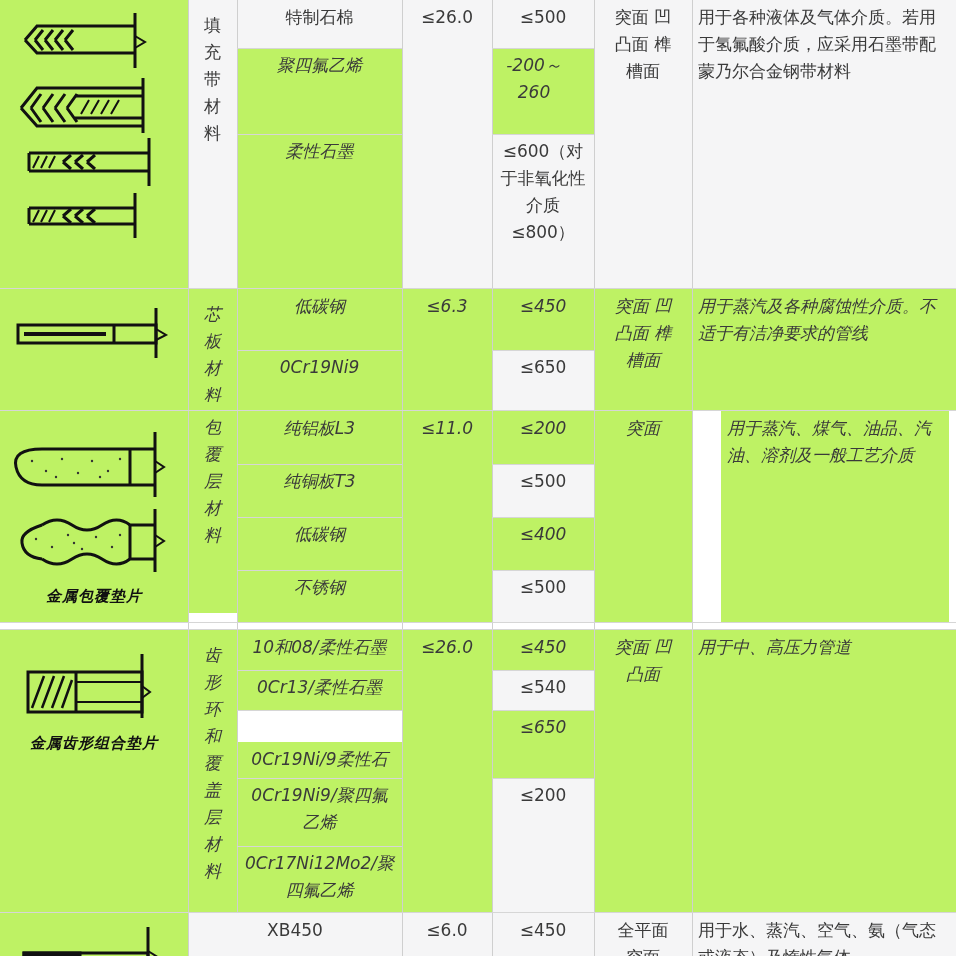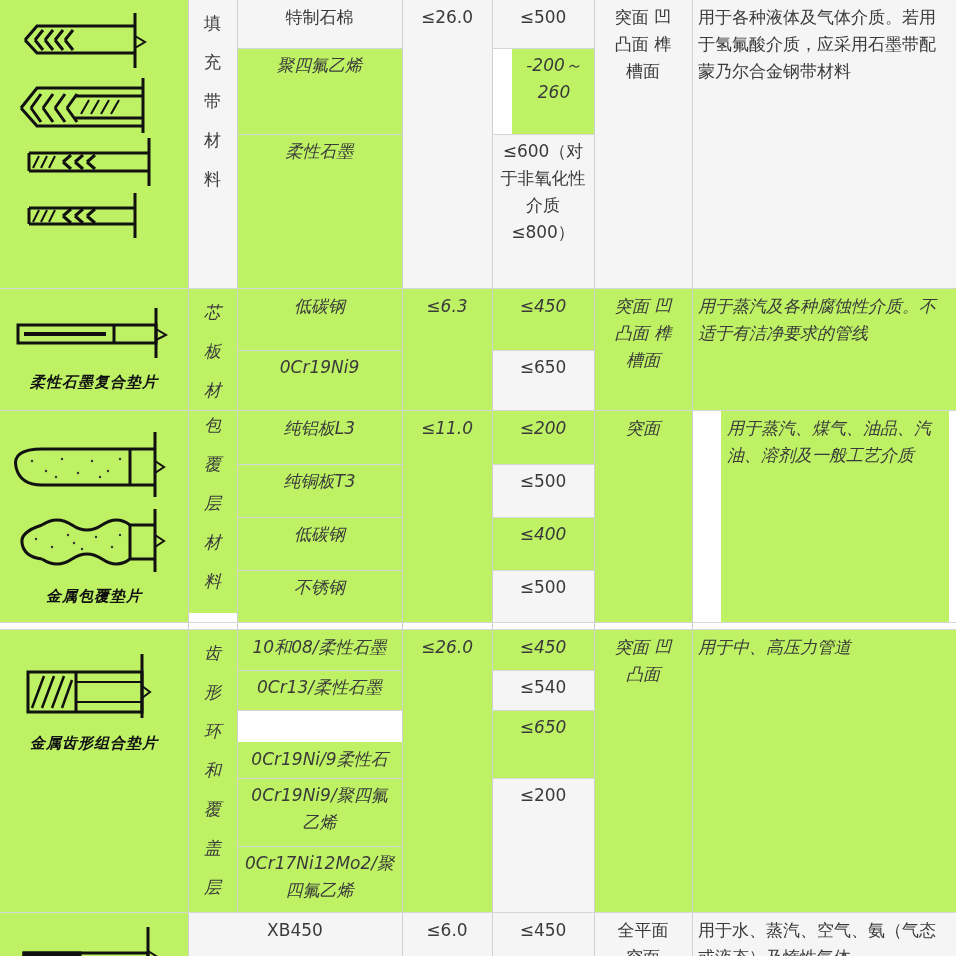--- a/index.html
+++ b/index.html
@@ -4,21 +4,21 @@
 <style>
   html, body { margin:0; padding:0; background:#ffffff; }
   body { width:956px; height:956px; overflow:hidden; position:relative;
          font-family:"DejaVu Sans","Liberation Sans",sans-serif; color:#3a3a3a; }
   .cell { position:absolute; box-sizing:border-box; font-size:17px; line-height:27px;
           text-align:center; padding-top:4px; overflow:hidden; }
   .g { background:#f5f5f6; }
   .w { background:#bef264;font-style:italic; }
   .vline { position:absolute; width:1px; background:#cfcfcf; }
   .hline { position:absolute; height:1px; background:#d6d6d6; }
-  .vert { width:22px; margin:0 auto; word-break:break-all; line-height:39px; }
+  .vert { width:22px; margin:8px auto; word-break:break-all; line-height:27px; }
   .desc { text-align:left; padding-left:6px; padding-right:6px; line-height:27px; }
   .cap { position:absolute; font-weight:bold; font-size:15px; color:#111; text-align:center;
          font-family:"DejaVu Serif","Liberation Serif",serif; letter-spacing:1px; }
   .fig { position:absolute; }
 </style>
 </head>
 <body>
 
 <div class="cell w" style="left:0;top:0;width:188px;height:288px;">
   <svg class="fig" style="left:15px;top:8px" width="150" height="235" viewBox="0 0 150 235">
@@ -47,36 +47,35 @@
   </svg>
 </div>
 <div class="cell g" style="left:188px;top:0;width:49px;height:288px;">
   <div class="vert">填充带材料</div>
 </div>
 <div class="cell g" style="left:237px;top:0;width:165px;height:48px;">特制石棉</div>
 <div class="cell w" style="left:237px;top:48px;width:165px;height:86px;">聚四氟乙烯</div>
 <div class="cell w" style="left:237px;top:134px;width:165px;height:154px;">柔性石墨</div>
 <div class="cell g" style="left:402px;top:0;width:90px;height:288px;">≤26.0</div>
 <div class="cell g" style="left:492px;top:0;width:102px;height:48px;">≤500</div>
-<div class="cell w" style="left:512px;top:48px;width:102px;height:86px;padding-right:18px;">-200～260</div>
+<div class="cell w" style="left:492px;top:48px;width:102px;height:86px;padding-right:18px;">-200～260</div>
 <div class="cell g" style="left:492px;top:134px;width:102px;height:154px;padding-left:8px;padding-right:8px;">≤600（对于非氧化性介质≤800）</div>
 <div class="cell g" style="left:594px;top:0;width:98px;height:288px;padding-left:18px;padding-right:18px;">突面 凹凸面 榫槽面</div>
 <div class="cell g desc" style="left:692px;top:0;width:264px;height:288px;">用于各种液体及气体介质。若用于氢氟酸介质，应采用石墨带配蒙乃尔合金钢带材料</div>
 
 <div class="cell w" style="left:0;top:289px;width:188px;height:121px;">
   <svg class="fig" style="left:14px;top:14px" width="160" height="60" viewBox="0 0 160 60">
     <g stroke="#111" stroke-width="3" fill="none">
       <line x1="142" y1="5" x2="142" y2="55"></line>
       <rect x="4" y="22" width="138" height="18"></rect>
       <line x1="10" y1="31" x2="92" y2="31" stroke-width="4"></line>
       <line x1="100" y1="22" x2="100" y2="40"></line>
       <path d="M142 26 L152 32 L142 37" stroke-width="2"></path>
     </g>
   </svg>
-  <div class="cap" style="left:0;width:188px;top:80px;">柔性石墨复合垫片</div>
 </div>
 <div class="cell w" style="left:188px;top:289px;width:49px;height:121px;">
   <div class="vert">芯板材料</div>
 </div>
 <div class="cell w" style="left:237px;top:289px;width:165px;height:61px;">低碳钢</div>
 <div class="cell w" style="left:237px;top:350px;width:165px;height:60px;">0Cr19Ni9</div>
 <div class="cell w" style="left:402px;top:289px;width:90px;height:121px;">≤6.3</div>
 <div class="cell w" style="left:492px;top:289px;width:102px;height:61px;">≤450</div>
 <div class="cell g" style="left:492px;top:350px;width:102px;height:60px;">≤650</div>
 <div class="cell w" style="left:594px;top:289px;width:98px;height:121px;padding-left:18px;padding-right:18px;">突面 凹凸面 榫槽面</div>

